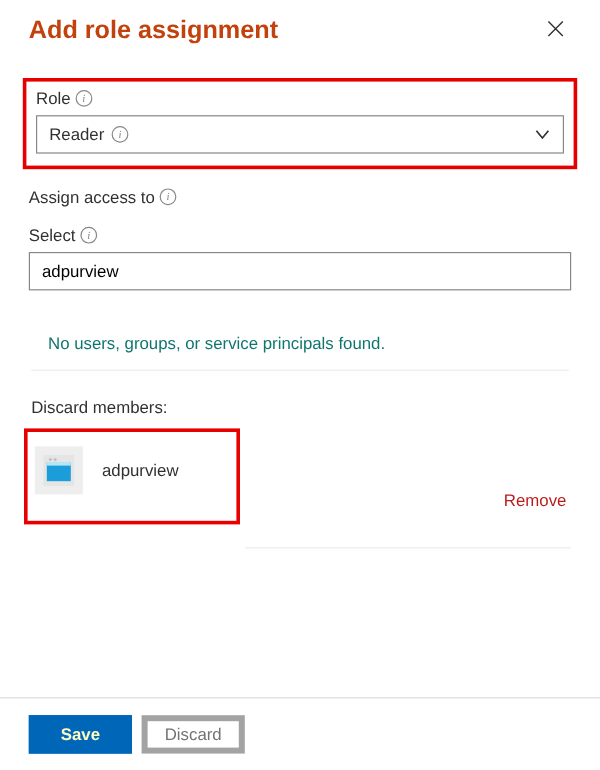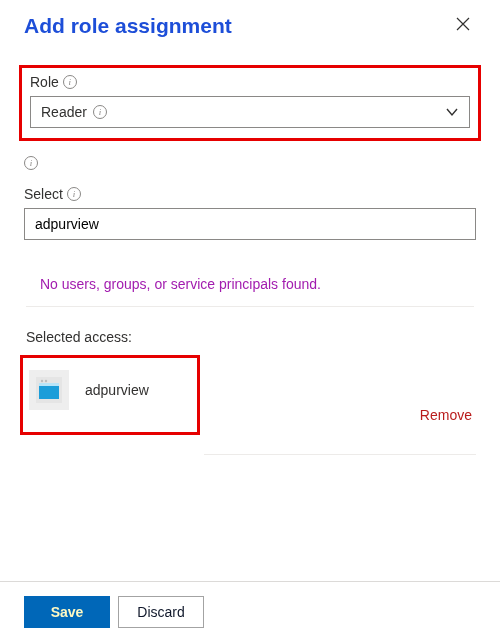--- a/index.html
+++ b/index.html
@@ -15,21 +15,21 @@
     position: relative;
     width: 500px; height: 642px;
     padding: 10px 24px 0 24px;
   }
   .header-row {
     display: flex;
     align-items: center;
     justify-content: space-between;
     margin-bottom: 28px;
   }
-  .title { font-size: 21px; font-weight: 600; color: #1d4ed8; }
+  .title { font-size: 21px; font-weight: 600; color: #c2410c; }
   .close { font-size: 17px; color:#323130; padding:6px; cursor:pointer; }
   .label-row {
     display:flex; align-items:center; gap:4px;
     margin-bottom:6px;
     color:#323130;
   }
   .info-icon {
     display:inline-flex; align-items:center; justify-content:center;
     width:14px; height:14px;
     border:1px solid #8a8886; border-radius:50%;
@@ -53,21 +53,21 @@
     border:1px solid #8a8886;
     padding:0 10px;
     font: inherit;
     outline:none;
   }
   .group { margin-bottom:16px; }
   .hl-red { outline:3px solid #e60000; outline-offset:2px; }
   .hl-red-box { border:3px solid #e60000; }
   .no-results {
     padding:20px 0 14px 14px;
-    color:#a21caf;
+    color:#0f766e;
     border-bottom:1px solid #edebe9;
     margin: 0 2px;
   }
   .section-head { margin:22px 0 10px 2px; color:#323130; }
   .members-box {
     width:180px;
     padding:12px 0 22px 0;
     margin-left: -4px;
   }
   .member-row {
@@ -99,22 +99,22 @@
     display:flex; gap:8px;
   }
   .btn-primary {
     background:#0067b8; color:#fef9c3;
     border:1px solid #0067b8;
     height:32px; min-width:86px;
     font:inherit; font-weight:600;
     cursor:pointer;
   }
   .btn-secondary {
-    background:#fff; color:#0f172a;
-    border:1px solid #a3a3a3;
+    background:#fff; color:#737373;
+    border:5px solid #a3a3a3;
     height:32px; min-width:86px;
     font:inherit;
     cursor:pointer;
   }
 </style>
 </head>
 <body>
 
 <div class="panel">
 
@@ -140,35 +140,36 @@
       <span class="chev">
         <svg width="14" height="14" viewBox="0 0 14 14">
             <path d="M2 4 L7 10 L12 4" stroke="#323130" stroke-width="1.4" fill="none"></path>
           </svg>
       </span>
     </div>
   </div>
 
   <div class="group">
     <div class="label-row">
+      <span>Assign access to</span>
       <span class="info-icon">i</span>
     </div>
   </div>
 
   <div class="group">
     <div class="label-row">
       <span>Select</span>
       <span class="info-icon">i</span>
     </div>
     <input class="input" value="adpurview" style="">
   </div>
 
   <div class="no-results">No users, groups, or service principals found.</div>
 
-  <div class="section-head">Selected access:</div>
+  <div class="section-head">Discard members:</div>
 
   <div style="display:block;">
     <div class="members-box hl-red-box">
       <div class="member-row">
         <div class="member-icon-wrap">
           <svg width="26" height="26" viewBox="0 0 26 26">
             <rect x="0" y="0" width="26" height="26" fill="#e5e5e5"></rect>
             <rect x="3" y="6" width="20" height="16" fill="#1b9dd9"></rect>
             <rect x="3" y="6" width="20" height="3" fill="#b9e4f7"></rect>
             <circle cx="6" cy="4" r="1.2" fill="#bdbdbd"></circle>

